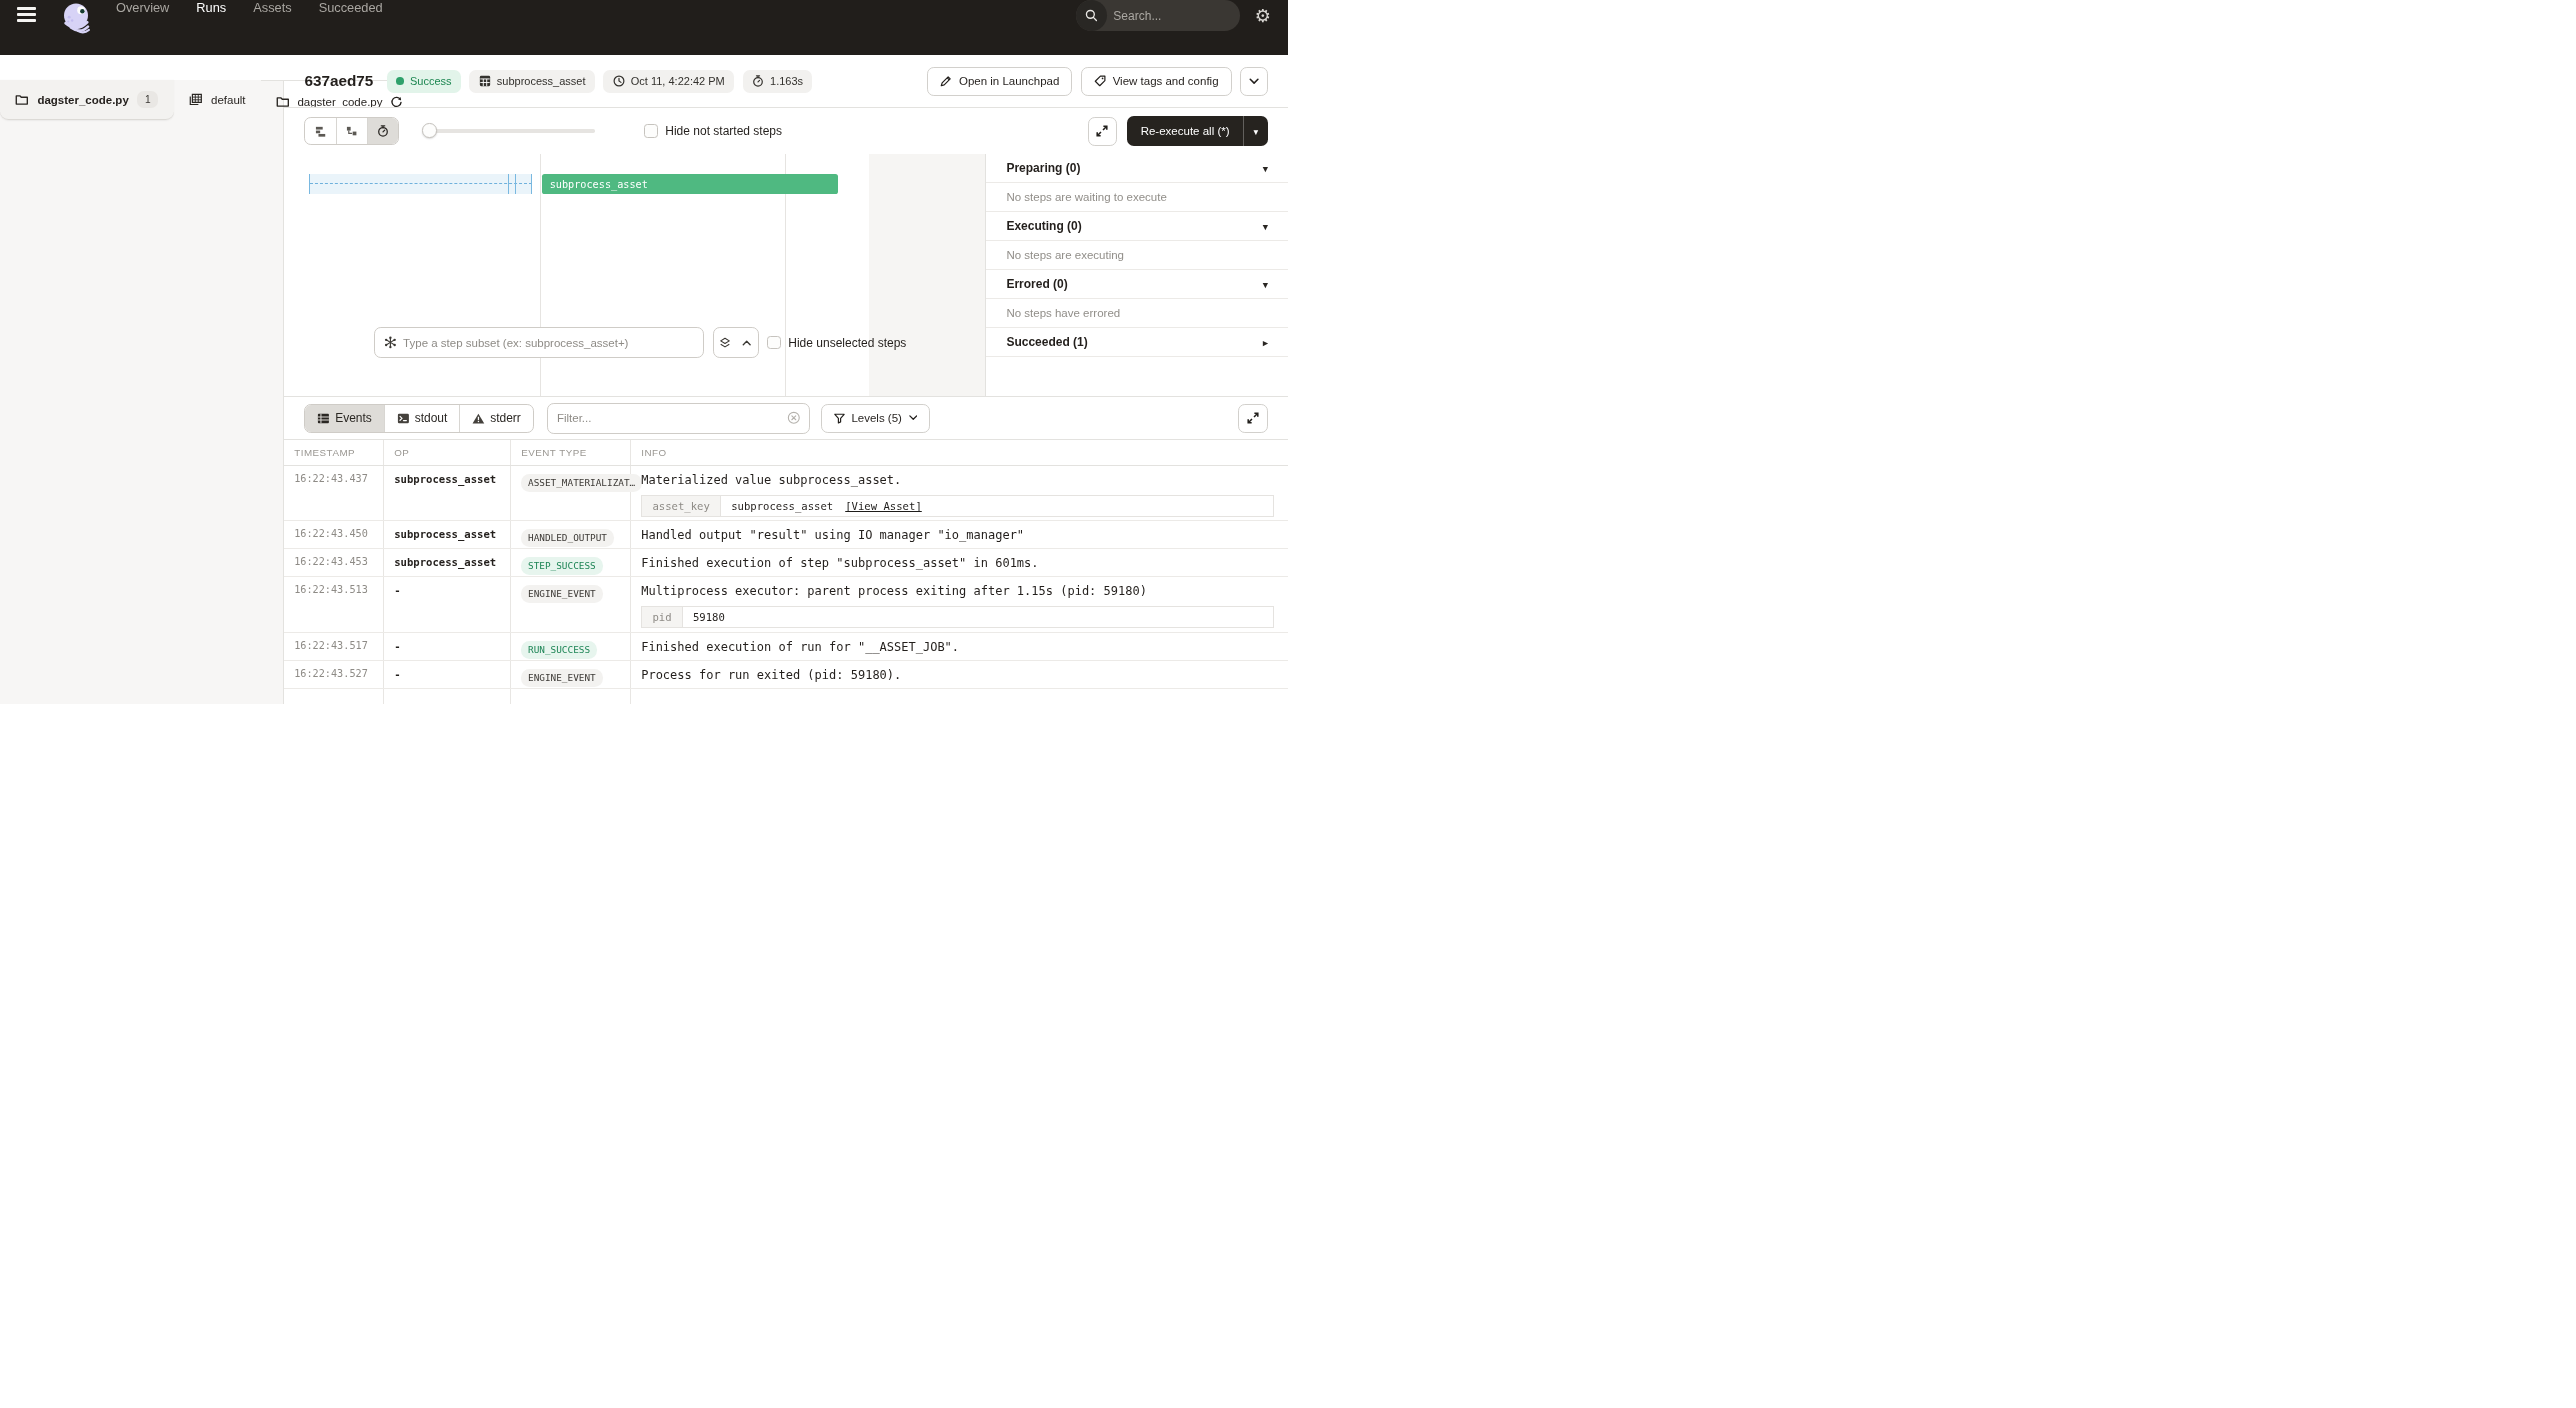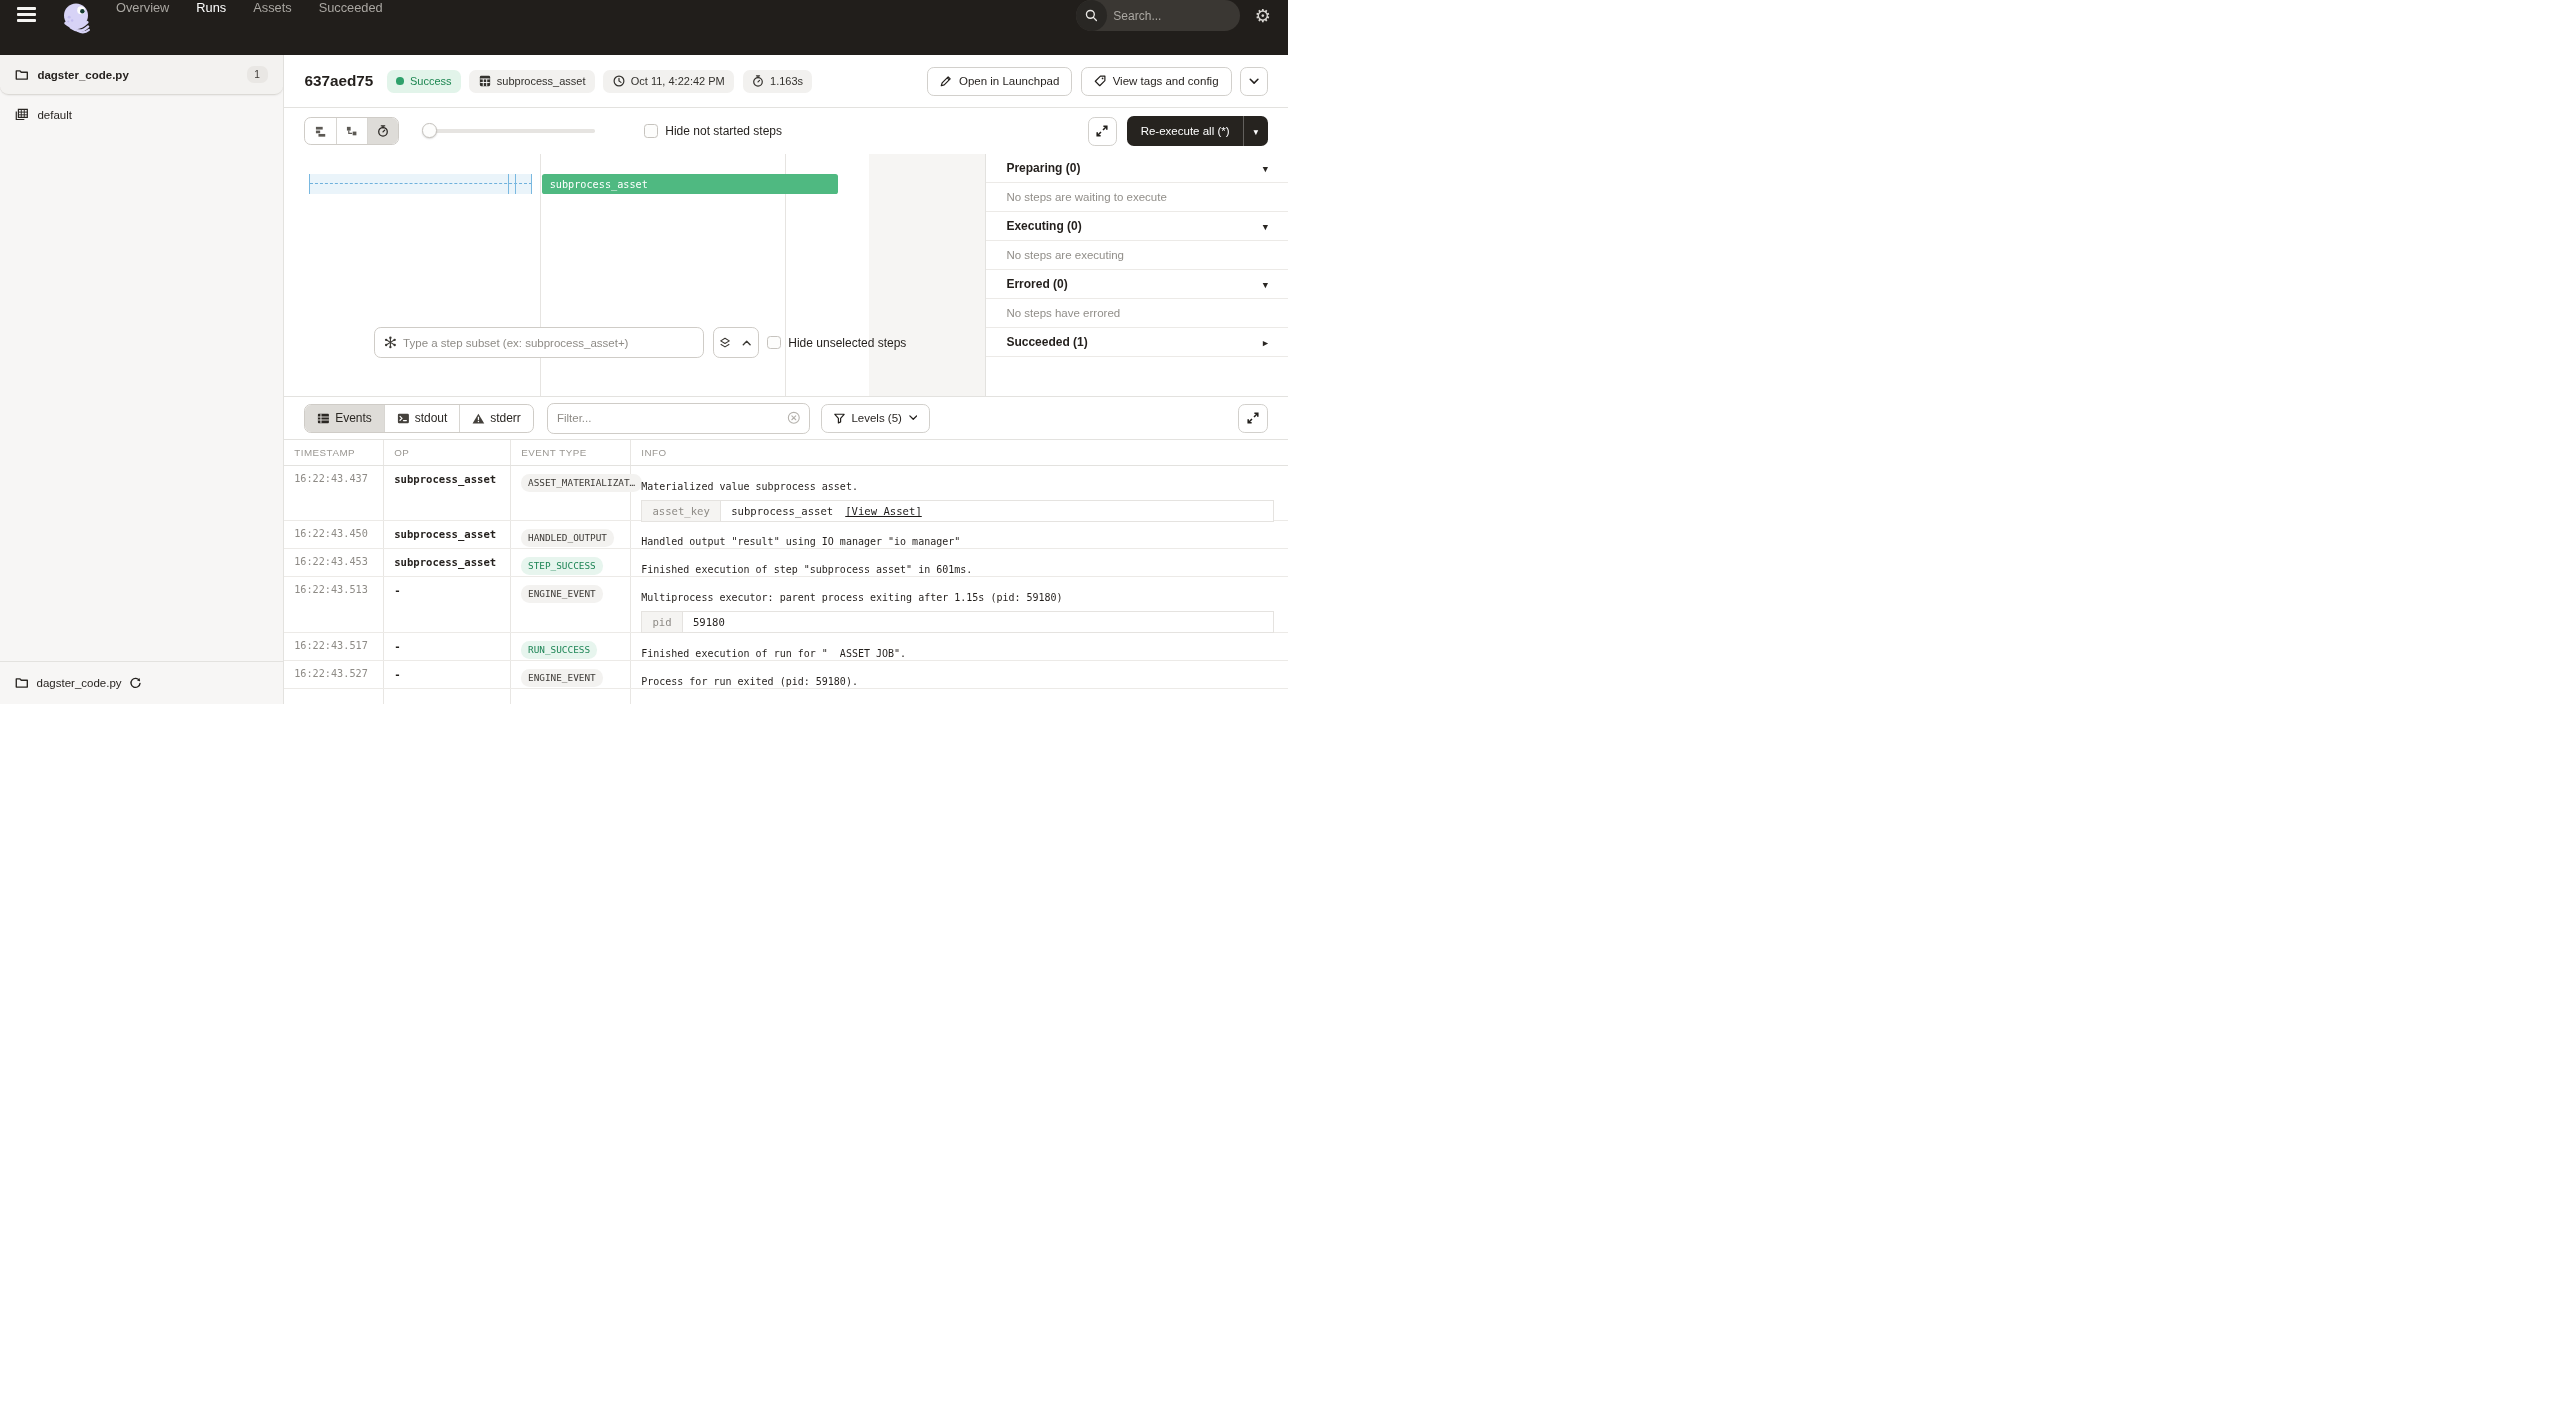--- a/index.html
+++ b/index.html
@@ -18,21 +18,21 @@
   .nav-right { margin-left:auto; display:flex; align-items:center; gap:15.3px; }
   .searchpill { width:164px; height:31px; background:#3a3733; border-radius:15.3px; display:flex; align-items:center; overflow:hidden; }
   .search-circle { width:31px; height:31px; border-radius:50%; background:#292724; display:flex; align-items:center; justify-content:center; flex-shrink:0; }
   .searchpill input { flex:1; background:transparent; border:none; outline:none; color:#d8d5d1; font-size:12px; padding:0 6.8px; font-family:inherit; }
   .searchpill input::placeholder { color:#aba8a3; }
   .gear { color:#d6d3cf; font-size:18px; line-height:1; cursor:pointer; }
 
   .body-row { flex:1; display:flex; min-height:0; }
 
   
-  .sidebar { width:284px; background:#f7f6f5; border-right:0.9px solid #e3e2df; display:flex; flex-direction:column; flex-shrink:0; }
+  .sidebar { width:284px; background:#f7f6f5; border-right:0.9px solid #e3e2df; display:flex; flex-direction:row; flex-shrink:0;margin-top:25px; }
   .ws-header { height:40px; background:#f3f2f0; border-bottom:0.9px solid #dcdad6; border-radius:0 0 8.5px 8.5px;
     box-shadow:0 0.9px 1.7px rgba(0,0,0,.05); display:flex; align-items:center; padding:0 15.3px; gap:8.5px; cursor:pointer; }
   .ws-header .lbl { font-weight:700; font-size:11.5px; }
   .count-badge { margin-left:auto; background:#e9e7e4; border-radius:6.8px; font-size:10.2px; padding:2.6px 7.7px; color:#3a3733; }
   .side-item { height:39px; display:flex; align-items:center; padding:0 15.3px; gap:8.5px; font-size:11.5px; cursor:pointer; }
   .side-spacer { flex:1; }
   .side-footer { border-top:0.9px solid #e3e2df; height:43px; display:flex; align-items:center; padding:0 15.3px; gap:7.7px; font-size:11.5px; }
   .icon { display:inline-flex; align-items:center; justify-content:center; flex-shrink:0; }
 
   
@@ -108,21 +108,21 @@
   .c { padding:0 10.2px; }
   .c-ts { width:100px; border-right:0.9px solid #e8e6e3; flex-shrink:0; }
   .c-op { width:127px; border-right:0.9px solid #e8e6e3; flex-shrink:0; }
   .c-type { width:120px; border-right:0.9px solid #e8e6e3; flex-shrink:0; }
   .c-info { flex:1; min-width:0; }
   .lt-row.data .c { padding-top:6.8px; }
   .ts { color:#8e8b86; font-size:10.2px; }
   .op { font-size:10.6px; font-weight:700; }
   .evt-badge { display:inline-block; font-size:9.4px; padding:3.4px 6.8px; border-radius:8.5px; background:#f3f2f0; color:#3d3a36; white-space:nowrap; }
   .evt-badge.green { background:#e7f5ee; color:#1e8556; }
-  .info-text { font-size:10px; white-space:nowrap; overflow:hidden;margin-top:8px; }
+  .info-text { font-size:12px; white-space:nowrap; overflow:hidden; }
   .meta-table { margin-top:7.7px; display:flex; border:0.9px solid #e5e3e0; width:calc(100% - 3.4px); background:#fff; font-size:10.6px; }
   .meta-key { background:#f5f4f2; color:#8e8b86; padding:4.3px 10.2px; border-right:0.9px solid #e5e3e0; flex-shrink:0; }
   .meta-val { padding:4.3px 10.2px; display:flex; gap:12px; }
   .meta-link { text-decoration:underline; cursor:pointer; color:#1e1c1a; }
   .h65 { height:55px; } .h33 { height:28px; } .h66 { height:56px; } .h18 { height:15.3px; border-bottom:none; }
 
   svg { display:block; }
 </style>
 </head>
 <body>

